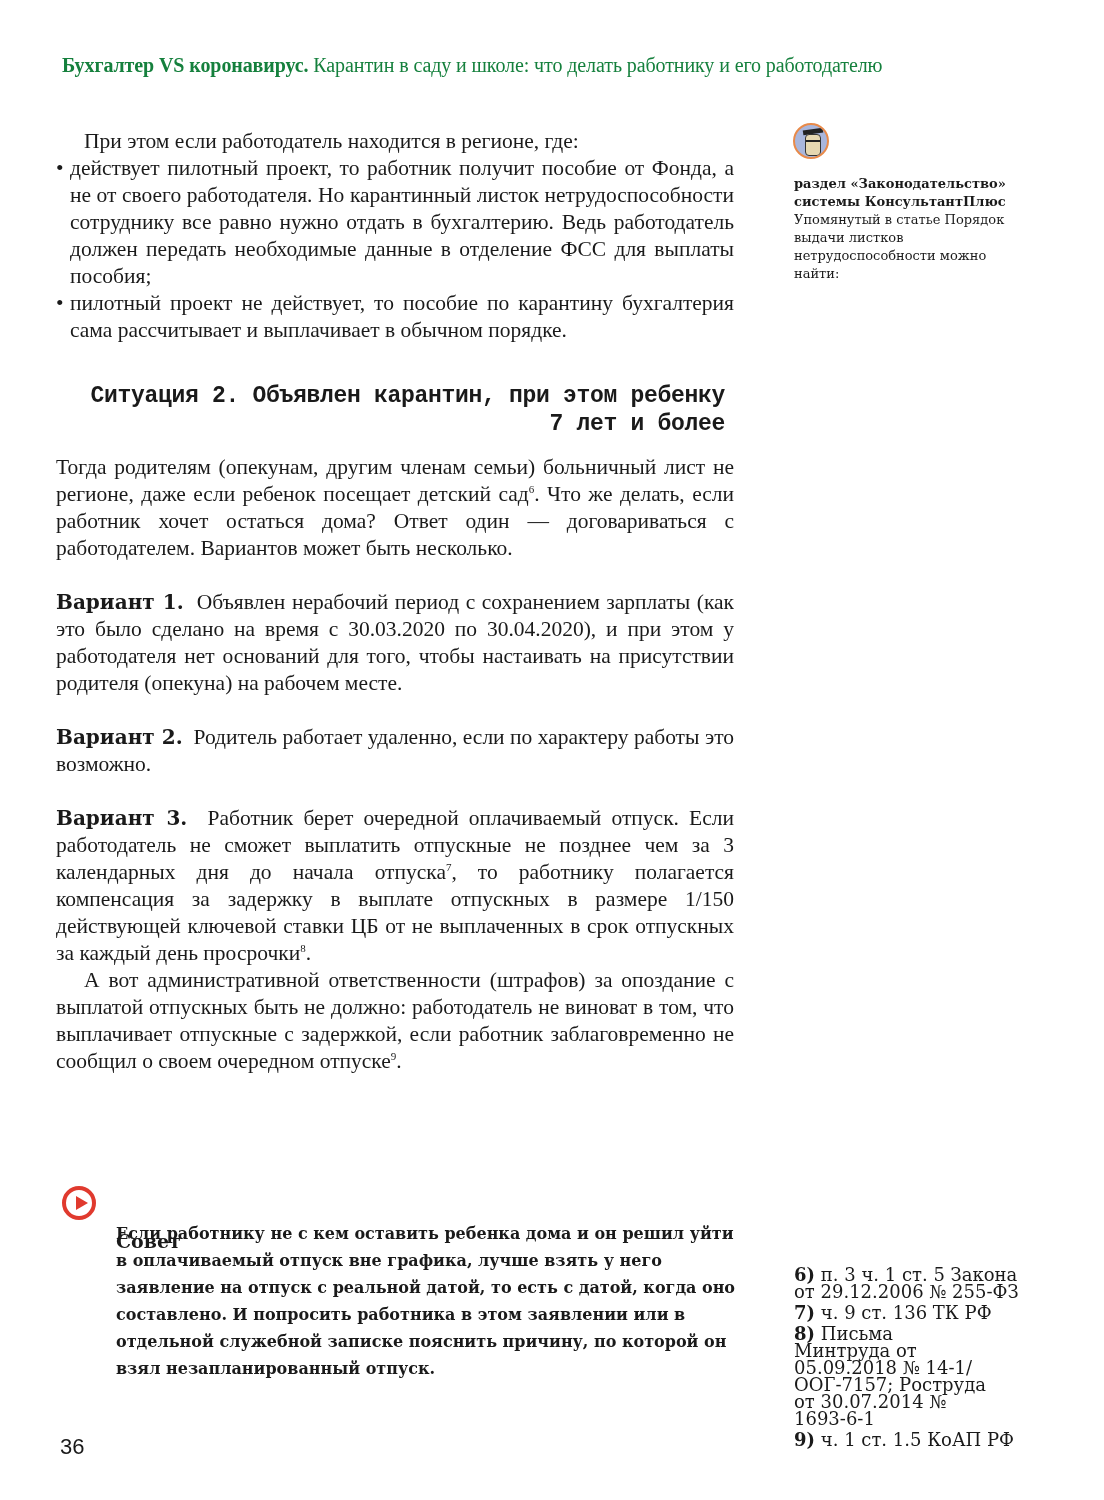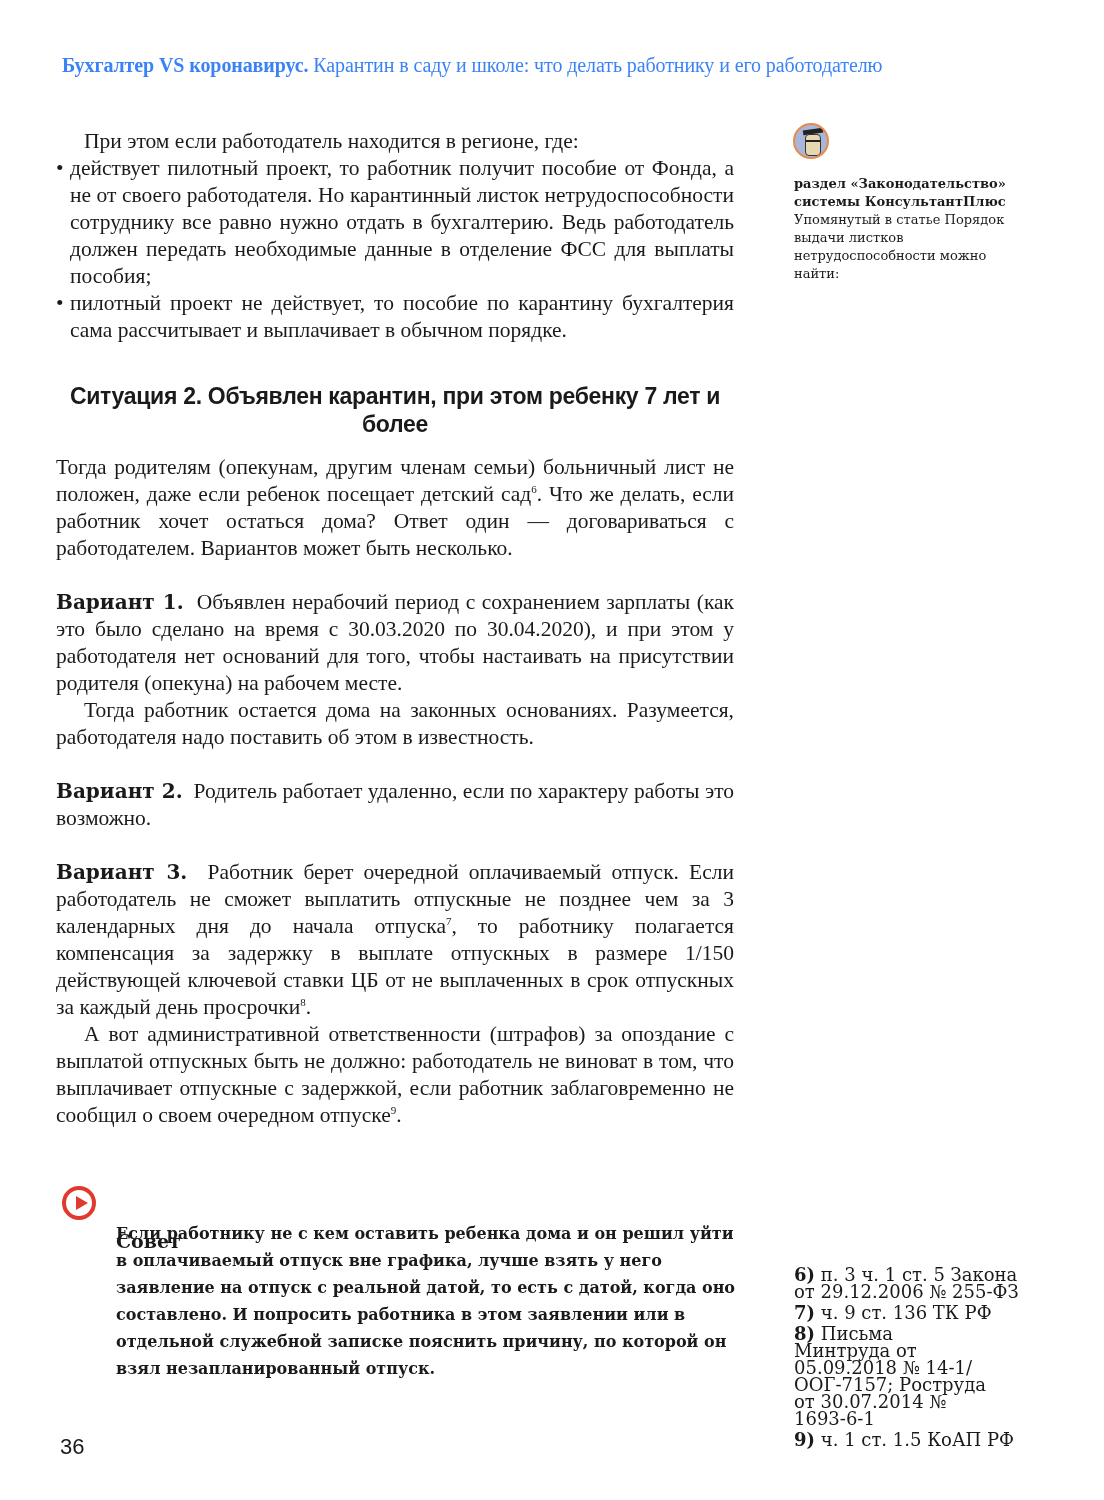--- a/index.html
+++ b/index.html
@@ -1,30 +1,30 @@
 <!DOCTYPE html>
 <html><head>
 <meta charset="utf-8">
 <style>
   html, body { margin:0; padding:0; background:#ffffff; }
   body { width:1104px; height:1500px; position:relative; overflow:hidden;
          font-family:"DejaVu Serif", serif; color:#1a1a1a; }
-  .header { position:absolute; left:62px; top:54px; font-size:20px; color:#3b82f6;
+  .header { position:absolute; left:62px; top:54px; font-size:20px; color:#15803d;
             font-family:"Liberation Serif", serif; white-space:nowrap; letter-spacing:-0.1px; }
   .header b { font-weight:bold; }
   .main { position:absolute; left:56px; top:128px; width:678px;
           font-family:"Liberation Serif", serif; font-size:21.5px; line-height:27px;
           text-align:justify; }
   .main p { margin:0; }
   .indent { text-indent:28px; }
   .bullet { position:relative; padding-left:14px; }
   .bullet::before { content:"•"; position:absolute; left:0; top:0; }
   sup { font-size:11px; line-height:0; vertical-align:8px; }
-  .h2 { font-family:Liberation Sans, sans-serif; font-weight:bold; font-size:23px; line-height:28px;
-        margin:9px; text-align:center; letter-spacing:-0.3px; }
+  .h2 { font-family:Liberation Mono, monospace; font-weight:bold; font-size:23px; line-height:28px;
+        margin:9px; text-align:right; letter-spacing:-0.3px; }
   .variant-label { font-weight:bold; font-family:"DejaVu Serif", serif; font-size:20px; }
   .tip { position:absolute; left:62px; top:1186px; width:680px; }
   .tip-icon { position:absolute; left:0; top:0; width:34px; height:34px; border-radius:50%;
               border:4px solid #e03a2e; box-sizing:border-box; }
   .tip-icon::after { content:""; position:absolute; left:10px; top:6px; width:0; height:0;
                      border-top:7px solid transparent; border-bottom:7px solid transparent;
                      border-left:12px solid #e03a2e; }
   .tip-title { position:absolute; left:54px; top:4px; font-family:"DejaVu Serif", serif;
                font-weight:bold; font-size:19px;margin-top:40px; }
   .tip-body { position:absolute; left:54px; top:34px; width:630px; font-family:"DejaVu Serif", serif;
@@ -50,28 +50,27 @@
 </div>
 
 <div class="main">
   <p class="indent">При этом если работодатель находится в регионе, где:</p>
   <p class="bullet">действует пилотный проект, то работник получит пособие от Фонда, а не от своего работодателя. Но карантинный листок нетрудоспособности сотруднику все равно нужно отдать в бухгалтерию. Ведь работодатель должен передать необходимые данные в отделение ФСС для выплаты пособия;</p>
   <p class="bullet">пилотный проект не действует, то пособие по карантину бухгалтерия сама рассчитывает и выплачивает в обычном порядке.</p>
 
   <h2 class="h2" style="margin-top:38px;">Ситуация 2. Объявлен карантин, при этом ребенку 7 лет и более</h2>
 
   <p style="margin-top:16px;">
-    <span>Тогда родителям (опекунам, другим членам семьи) больничный лист не положен, даже если ребенок посещает детский сад</span><sup>6</sup><span>. Что же делать, если работник хочет остаться дома? Ответ один — договариваться с работодателем. Вариантов может быть несколько.</span>
+    <span>Тогда родителям (опекунам, другим членам семьи) больничный лист не регионе, даже если ребенок посещает детский сад</span><sup>6</sup><span>. Что же делать, если работник хочет остаться дома? Ответ один — договариваться с работодателем. Вариантов может быть несколько.</span>
   </p>
 
   <p style="margin-top:27px;">
     <span class="variant-label">Вариант 1.</span>&nbsp;
     <span>Объявлен нерабочий период с сохранением зарплаты (как это было сделано на время с 30.03.2020 по 30.04.2020), и при этом у работодателя нет оснований для того, чтобы настаивать на присутствии родителя (опекуна) на рабочем месте.</span>
   </p>
-  <p class="indent">Тогда работник остается дома на законных основаниях. Разумеется, работодателя надо поставить об этом в известность.</p>
 
   <p style="margin-top:27px;">
     <span class="variant-label">Вариант 2.</span>&nbsp;
     <span>Родитель работает удаленно, если по характеру работы это возможно.</span>
   </p>
 
   <p style="margin-top:27px;">
     <span class="variant-label">Вариант 3.</span>&nbsp;
     <span>Работник берет очередной оплачиваемый отпуск. Если работодатель не сможет выплатить отпускные не позднее чем за 3 календарных дня до начала отпуска</span><sup>7</sup><span>, то работнику полагается компенсация за задержку в выплате отпускных в размере 1/150 действующей ключевой ставки ЦБ от не выплаченных в срок отпускных за каждый день просрочки</span><sup>8</sup><span>.</span>
   </p>

